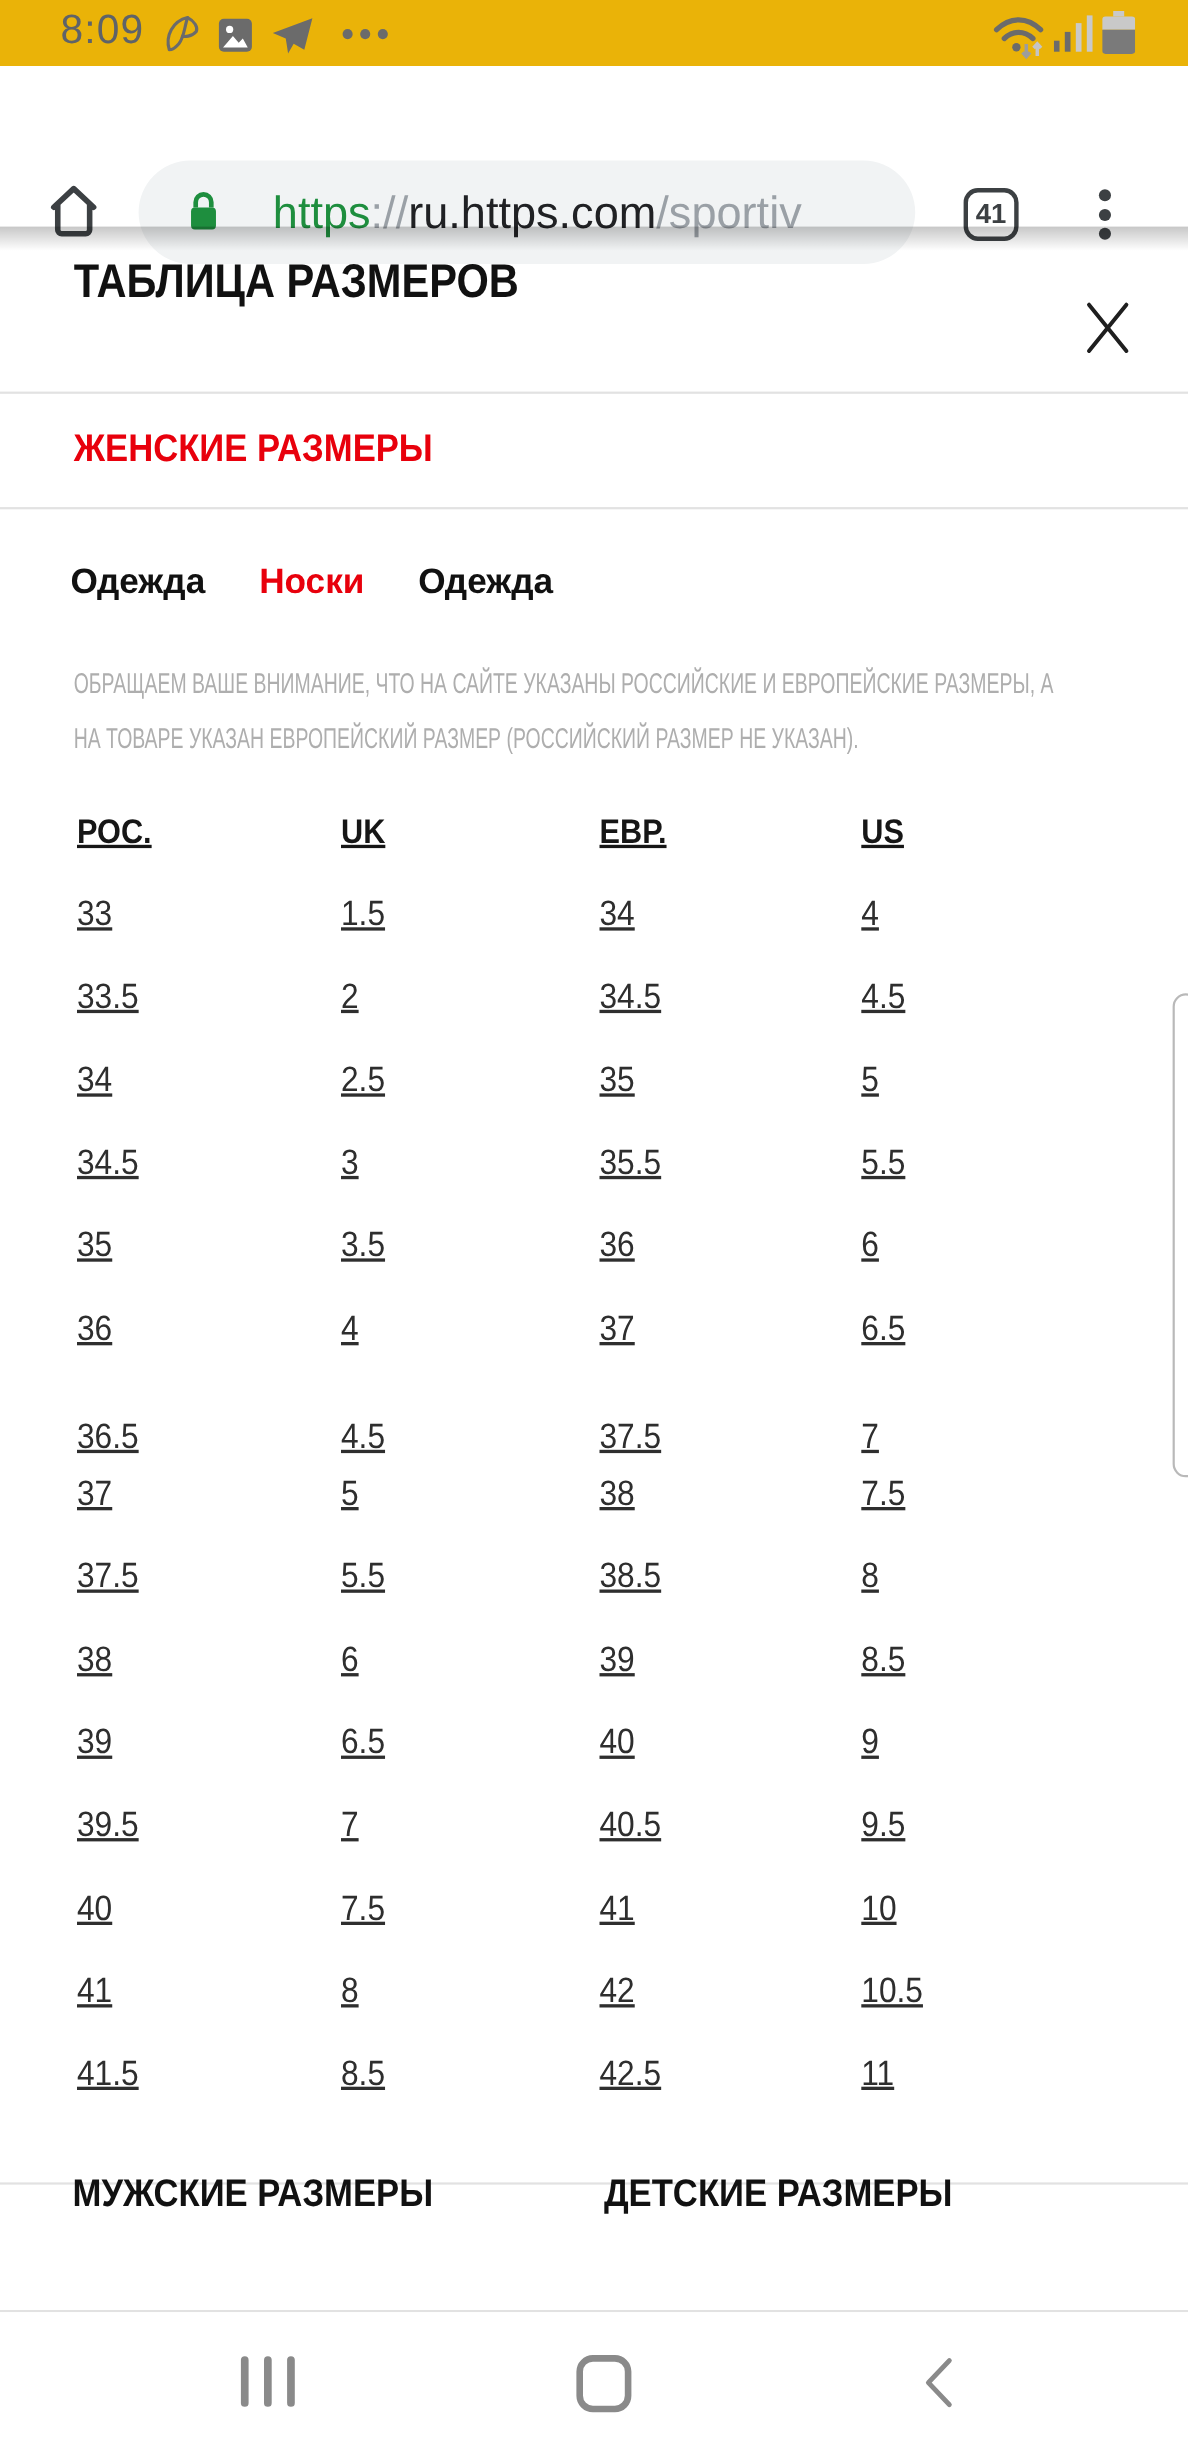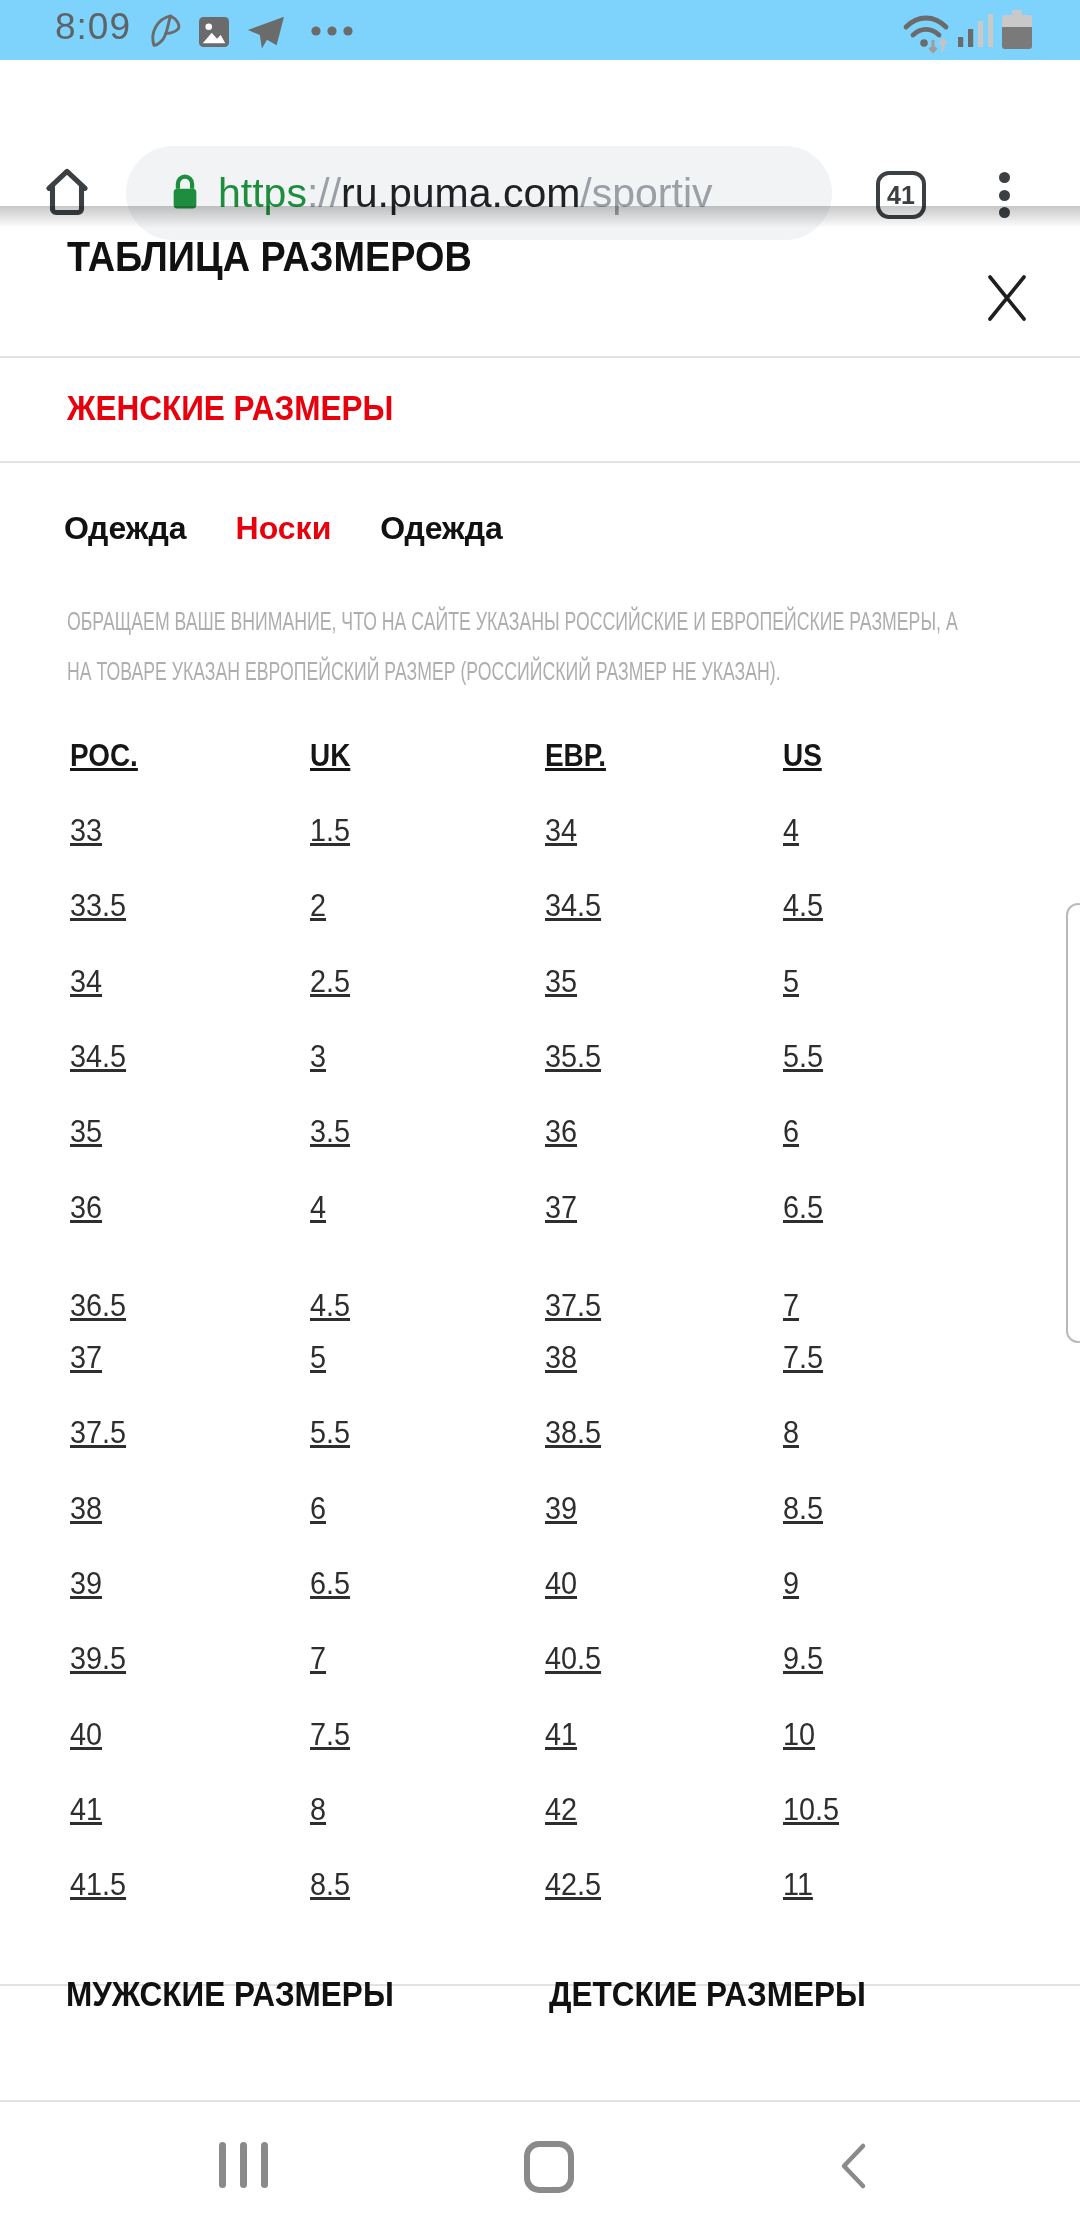--- a/index.html
+++ b/index.html
@@ -1,27 +1,27 @@
 <!DOCTYPE html>
 <html style="--accent: #e8000c; --green: #1e8e3e;"><head>
 <meta charset="utf-8">
 <style>
   html,body{margin:0;padding:0;background:#fff;}
   body{width:1080px;height:2220px;position:relative;overflow:hidden;
        font-family:"Liberation Sans",sans-serif;color:#1b1b1b;}
   .abs{position:absolute;}
   
-  .status-bar{top:0;left:0;width:1080px;height:60px;background:#7dd3fc;}
+  .status-bar{top:0;left:0;width:1080px;height:60px;background:#eab308;}
   .time{left:55px;top:6px;font-size:37px;color:#5f6368;letter-spacing:1px;}
   .sicon{color:#6b6b6b;}
   
   .toolbar{top:60px;left:0;width:1080px;height:146px;background:#fff;}
   .url-pill{left:126px;top:86px;width:706px;height:94px;border-radius:47px;background:#f1f3f4;}
   .url-text{left:218px;top:86px;height:94px;line-height:94px;font-size:41px;white-space:nowrap;}
-  .url-scheme{color:var(--green);}
+  .url-scheme{color:var(--green);margin-left:30px;}
   .url-sep,.url-path{color:#9aa0a6;}
   .url-host{color:#202124;}
   .url-fade{left:762px;top:88px;width:68px;height:90px;border-radius:0 45px 45px 0;
             background:linear-gradient(to right,rgba(241,243,244,0),#f1f3f4 75%);}
   .tab-counter{left:876px;top:111px;width:42px;height:40px;border:4px solid #3c4043;border-radius:13px;
                display:flex;align-items:center;justify-content:center;font-size:25px;font-weight:bold;color:#3c4043;}
   .menu-dots{left:999px;top:112px;width:14px;height:46px;display:flex;flex-direction:column;justify-content:space-between;}
   .menu-dots span{width:11px;height:11px;border-radius:50%;background:#3c4043;}
   .chrome-shadow{top:206px;left:0;width:1080px;height:22px;
                  background:linear-gradient(to bottom,rgba(0,0,0,.22),rgba(0,0,0,0));}
@@ -106,21 +106,21 @@
     <path d="M4.5 10.5 L12 3.5 L19.5 10.5 M6 9.5 V19 a1.5 1.5 0 0 0 1.5 1.5 h9 A1.5 1.5 0 0 0 18 19 V9.5" fill="none" stroke="#3c4043" stroke-width="2.1" stroke-linecap="round" stroke-linejoin="round"></path>
   </svg>
 
   <div class="abs url-pill"></div>
 
   <svg class="abs" style="left:168px;top:110px" width="34" height="46" viewBox="0 0 24 30">
     <path d="M7 12 V8.5 a5 5 0 0 1 10 0 V12" fill="none" stroke="var(--green)" stroke-width="3"></path>
     <rect x="4" y="12" width="16" height="14" rx="2.5" fill="var(--green)"></rect>
   </svg>
 
-  <div class="abs url-text"><span class="url-scheme">https</span><span class="url-sep">://</span><span class="url-host">ru.puma.com</span><span class="url-path">/sportiv</span></div>
+  <div class="abs url-text"><span class="url-scheme">https</span><span class="url-sep">://</span><span class="url-host">ru.https.com</span><span class="url-path">/sportiv</span></div>
   <div class="abs url-fade"></div>
 
   <div class="abs tab-counter">
     <span>41</span>
   </div>
 
   <div class="abs menu-dots">
     <span></span>
     <span></span>
     <span></span>

